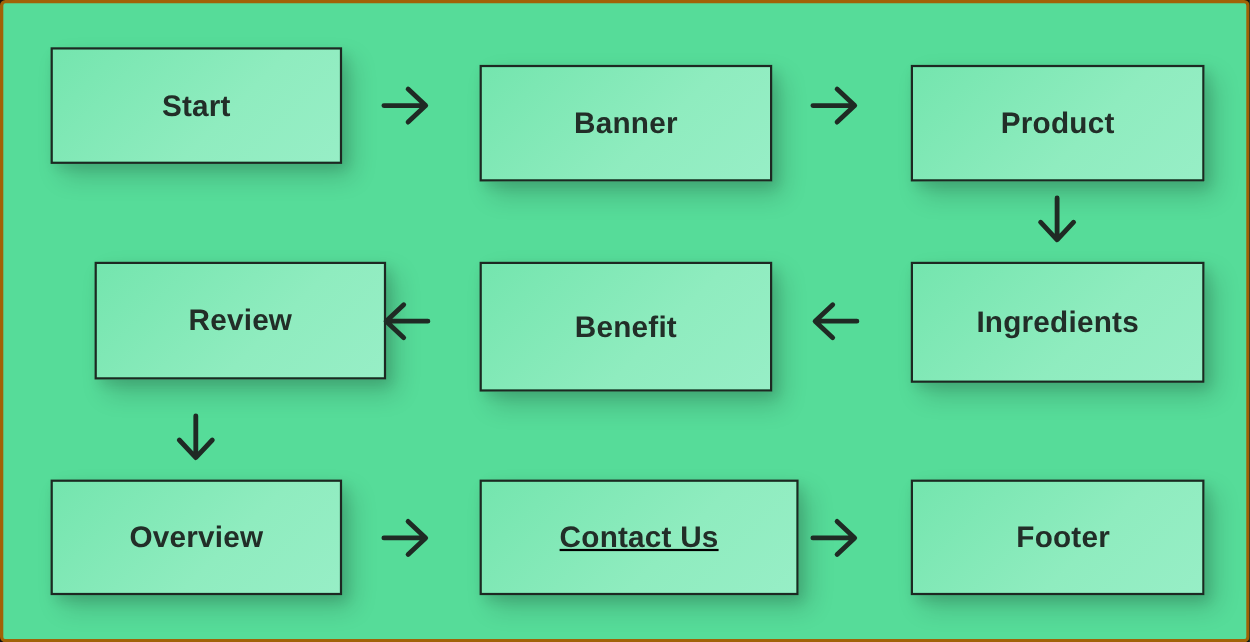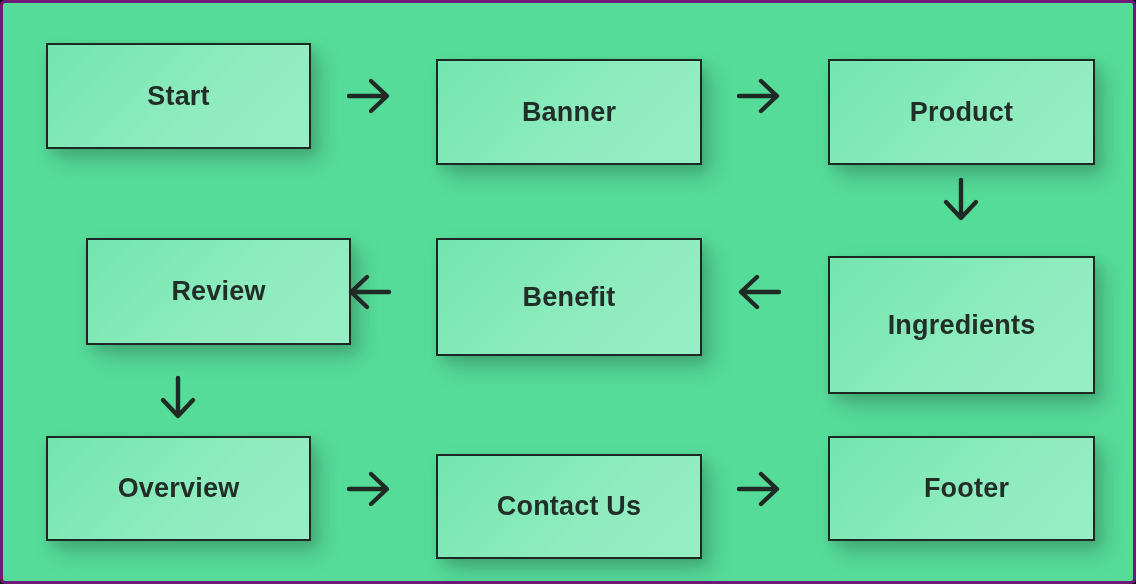--- a/index.html
+++ b/index.html
@@ -2,21 +2,21 @@
 <html><head>
 <meta charset="utf-8">
 <style>
   html, body { margin: 0; padding: 0; background: #0f1412; }
   .canvas {
     position: relative;
     width: 1136px;
     height: 584px;
     box-sizing: border-box;
     background: #56dc99;
-    border: 3px solid #701a75;
+    border: 3px solid #a16207;
     border-radius: 5px;
     overflow: hidden;
     font-family: "Liberation Sans", sans-serif;
   }
   .node {
     position: absolute;
     display: flex;
     align-items: center;
     justify-content: center;
     background: linear-gradient(135deg, #74e5ae 0%, #8fecbf 60%, #97eec6 100%);
@@ -27,25 +27,25 @@
   .node-label {
     color: #222e28;
     font-size: 27px;
     font-weight: 700;
     letter-spacing: 0.2px;
   }
   
   .n-start       { left: 43px;  top: 40px;  width: 265px; height: 106px; }
   .n-banner      { left: 433px; top: 56px;  width: 266px; height: 106px; }
   .n-product     { left: 825px; top: 40px;  width: 267px; height: 106px; margin-top: 16px; }
-  .n-ingredients { left: 825px; top: 253px; width: 267px; height: 138px; }
+  .n-ingredients { left: 825px; top: 235px; width: 267px; height: 110px; }
   .n-benefit     { left: 433px; top: 235px; width: 266px; height: 118px; }
   .n-review      { left: 43px;  top: 235px; width: 265px; height: 107px; margin-left: 40px; }
   .n-overview    { left: 43px;  top: 433px; width: 265px; height: 105px; }
-  .n-contact     { left: 433px; top: 451px; width: 266px; height: 105px; }
+  .n-contact     { left: 433px; top: 433px; width: 290px; height: 105px; text-decoration: underline; }
   .n-footer      { left: 825px; top: 433px; width: 267px; height: 105px; padding-left: 10px; }
 
   .arrow { position: absolute; overflow: visible; }
   .arrow path {
     fill: none;
     stroke: #1f2a24;
     stroke-width: 4.4;
     stroke-linecap: round;
     stroke-linejoin: round;
   }

